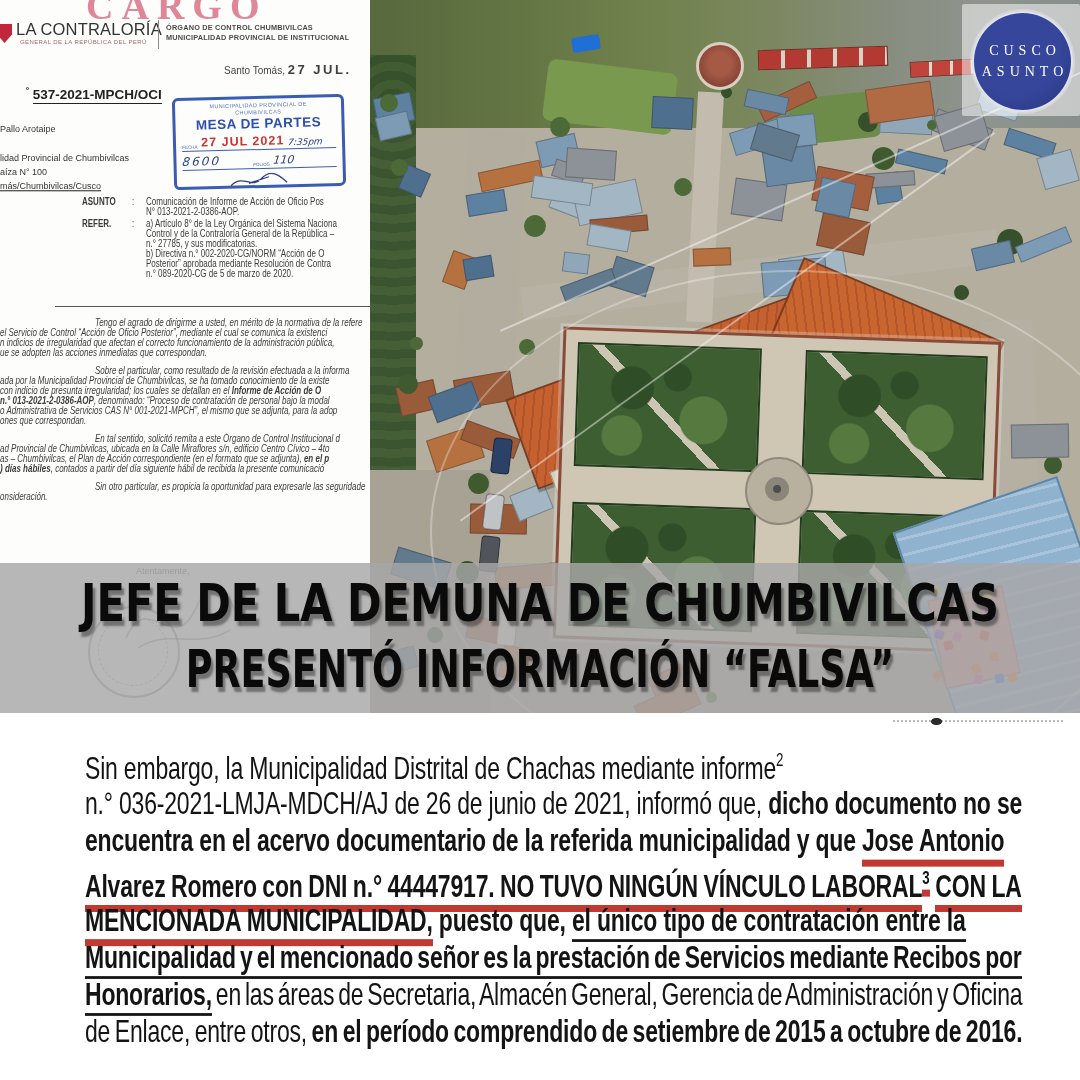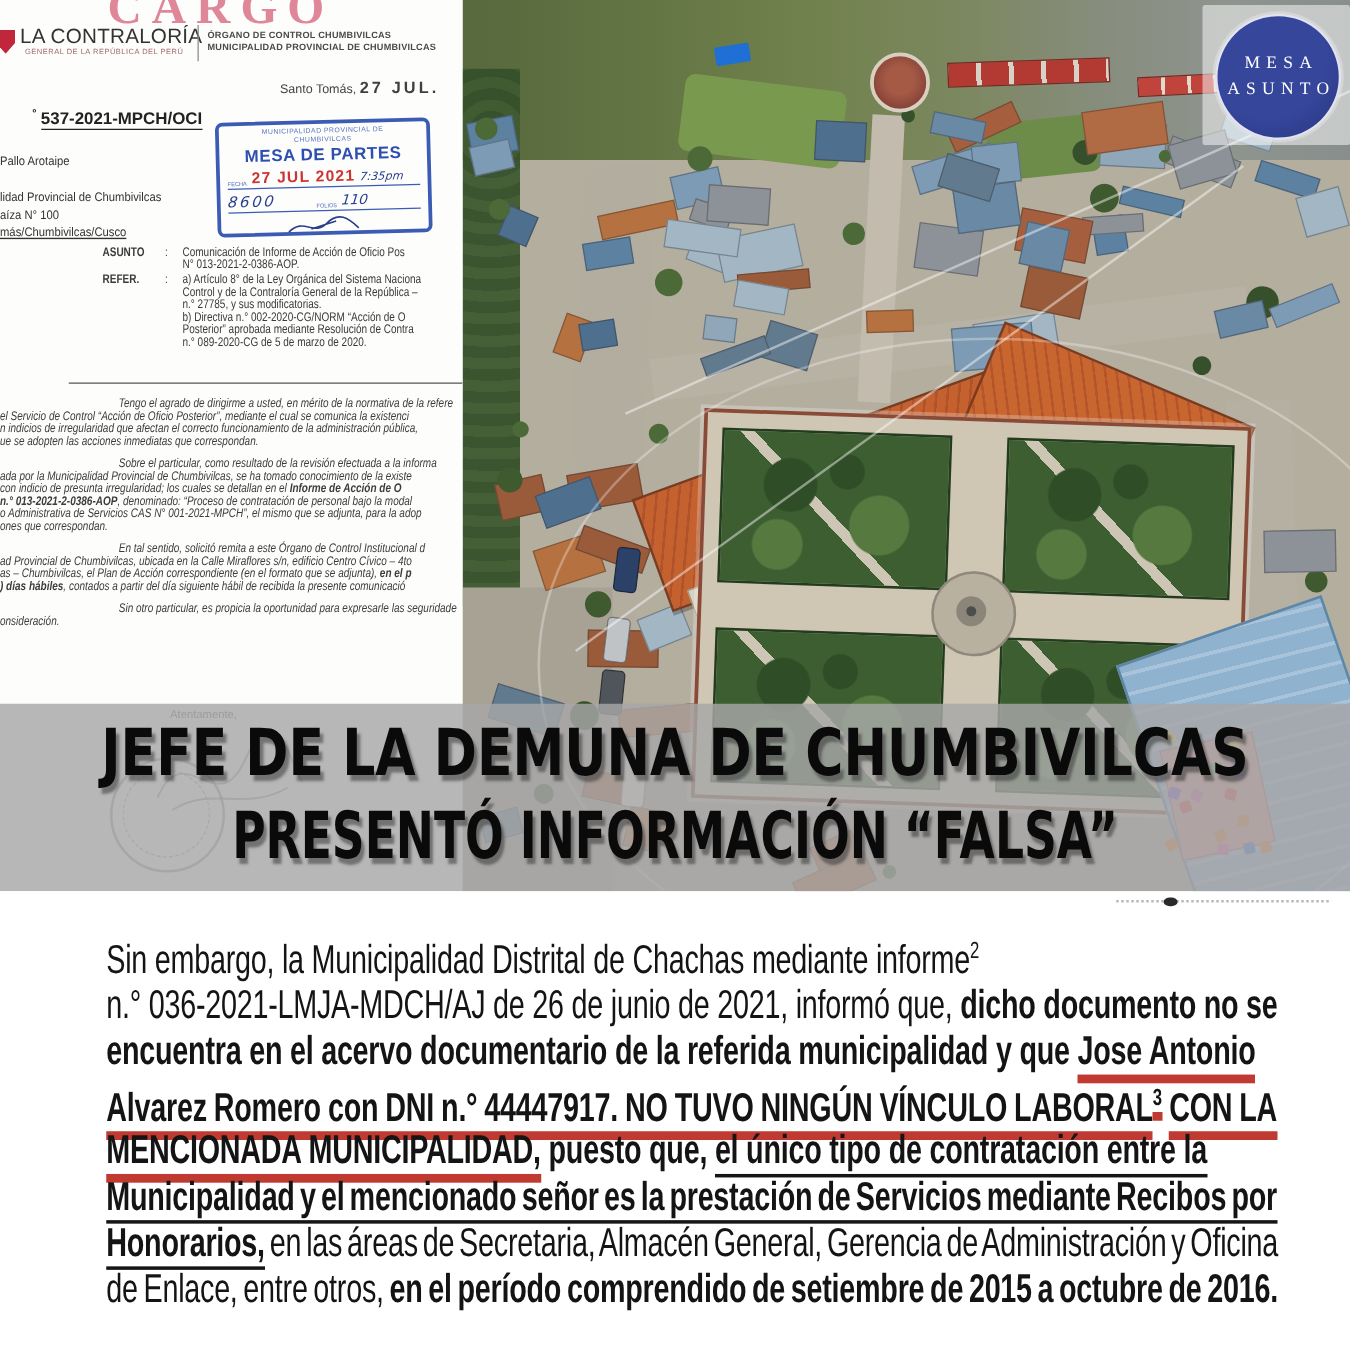--- a/index.html
+++ b/index.html
@@ -290,34 +290,34 @@
         <div class="market" style="left: 583px; top: 632px; background: rgb(214, 95, 174); transform: rotate(23deg);"></div>
         <div class="market" style="left: 612px; top: 593px; background: rgb(232, 194, 58); transform: rotate(-14deg);"></div>
       </div>
     <div class="abs cable" style="left:130px;top:330px;width:640px;transform:rotate(-24deg);"></div>
     <div class="abs cable" style="left:90px;top:520px;width:660px;transform:rotate(-36deg);"></div>
     <div class="abs arc"></div>
   </div>
 
   <div id="logo-panel" class="abs">
     <div id="logo-circle" class="abs">
-      <span class="logoline">MESA</span>
+      <span class="logoline">CUSCO</span>
       <span class="logoline">ASUNTO</span>
     </div>
   </div>
 
   <div id="doc-left" class="abs">
     <div id="cargo" class="abs">CARGO</div>
     <div id="logomark" class="abs"></div>
     <div id="orgname" class="abs">LA CONTRALORÍA</div>
     <div id="orgsub" class="abs">GENERAL DE LA REPÚBLICA DEL PERÚ</div>
     <div id="hdr-div" class="abs"></div>
     <div id="office" class="abs">
       <div>ÓRGANO DE CONTROL CHUMBIVILCAS</div>
-      <div>MUNICIPALIDAD PROVINCIAL DE CHUMBIVILCAS</div>
+      <div>MUNICIPALIDAD PROVINCIAL DE INSTITUCIONAL</div>
     </div>
     <div id="dateline" class="abs">
       <span>Santo Tomás,</span>
       <span id="datestamp">27 JUL.</span>
     </div>
     <div id="docnum" class="abs">
       <sup>º</sup>
       <span class="undl">537-2021-MPCH/OCI</span>
     </div>
     <div id="addr" class="abs">

